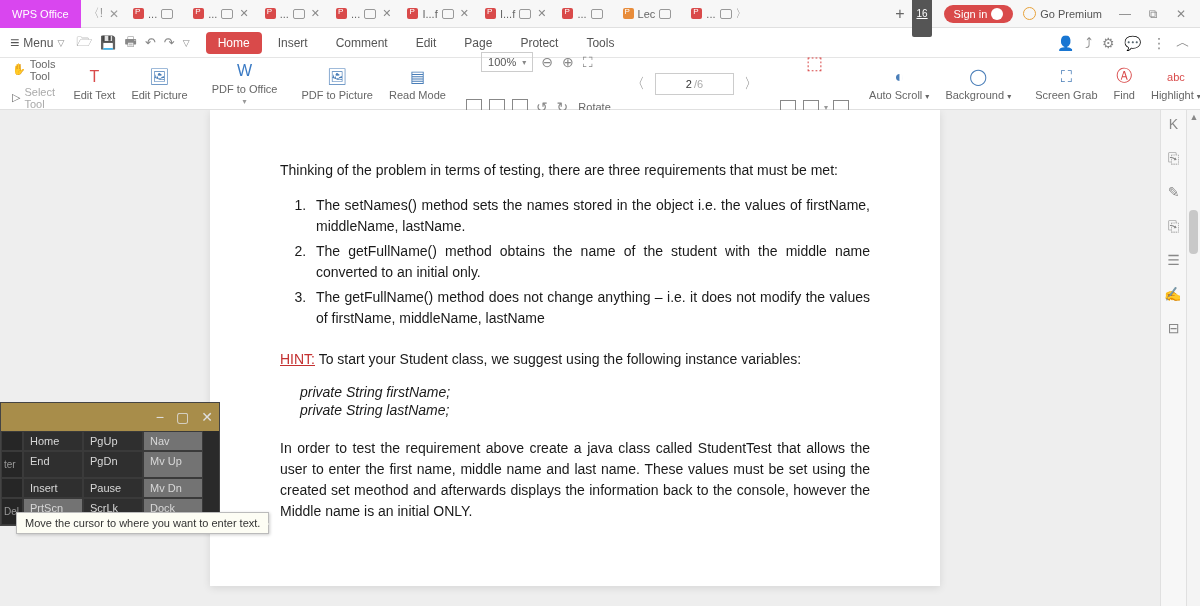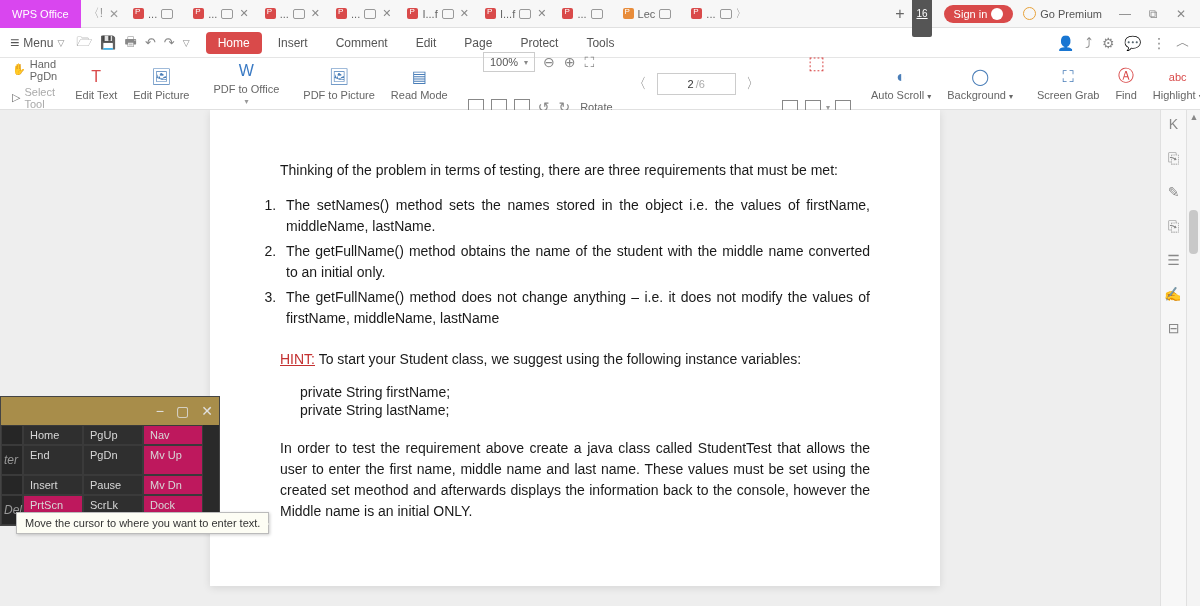--- a/index.html
+++ b/index.html
@@ -59,38 +59,38 @@
 .small-ic{font-size:14px;color:#888;margin:0 3px;cursor:pointer;}
 
 
 .doc-area { position:absolute; top:110px; left:0; right:26px; bottom:0; background:#eee; overflow:hidden;}
 .scrollbar-v { position:absolute; right:0; top:110px; width:14px; bottom:0; background:#f4f4f4; border-left:1px solid #e0e0e0;}
 .scrollbar-v .thumb { position:absolute; left:2px; width:9px; top:100px; height:44px; background:#c8c8c8; border-radius:4px;}
 .scrollbar-v .arr { position:absolute;left:2px;width:10px;height:12px;color:#888;font-size:9px;text-align:center;}
 .scrollbar-v .arr.up{top:2px;}
 .page { position:absolute; left:210px; top:0; width:730px; background:#fff; box-shadow:0 2px 8px rgba(0,0,0,0.1); padding:50px 70px;}
 .page p { font-size:14px; line-height:1.5; margin-bottom:14px; color:#1a1a1a; text-align:justify;}
-.page ol { margin-bottom:20px;}
+.page ol { margin-left:30px; margin-bottom:20px;}
 .page ol li { font-size:14px; line-height:1.5; margin-bottom:4px; color:#1a1a1a; text-align:justify; padding-left:6px;}
 .hint-lbl{color:#c43131;font-weight:500;text-decoration:underline;}
 .instance-hdr{color:#3a7ac4;font-size:14px;margin-bottom:10px;}
-.code-line{font-size:14px;color:#1a1a1a;margin:2px 0 2px 20px;}
+.code-line{font-size:14px;font-style:italic;color:#1a1a1a;margin:2px 0 2px 20px;}
 
 
 .rsidebar{position:absolute;right:14px;top:110px;width:26px;background:#f7f7f7;border-left:1px solid #e0e0e0;bottom:0;display:flex;flex-direction:column;align-items:center;padding-top:6px;gap:18px;}
 .rsidebar .ic{width:16px;height:16px;color:#888;font-size:14px;cursor:pointer;display:flex;align-items:center;justify-content:center;}
 
 
 .osk { position:absolute; bottom:80px; left:0; width:220px; background:#2a2a2a; border:1px solid #444;}
 .osk-top{height:28px;background:#a88d4a;display:flex;align-items:center;justify-content:flex-end;padding:0 6px;gap:12px;}
 .osk-top span{color:#e0e0e0;font-size:14px;cursor:pointer;}
 .osk-grid{display:grid;grid-template-columns:22px 60px 60px 60px;font-size:11px;}
 .osk-cell{border:1px solid #3a3a3a;padding:3px 6px;color:#d8d8d8;background:#2f2f2f;cursor:pointer;}
-.osk-cell.lbl{background:#262626;color:#999;padding:7px 2px;font-size:12px;font-style:italic;}
-.osk-cell.dark{background:#be185d;}
+.osk-cell.lbl{background:#262626;color:#999;padding:7px 2px;font-size:10px;}
+.osk-cell.dark{background:#737373;}
 .tooltip{position:absolute;bottom:72px;left:16px;background:#fdfdf4;border:1px solid #bbb;padding:4px 8px;font-size:11px;color:#333;box-shadow:1px 1px 3px rgba(0,0,0,0.2);}
 .tooltip::after{content:"";position:absolute;right:-6px;top:6px;border:5px solid transparent;border-left-color:#fdfdf4;}
 </style>
 </head>
 <body>
 
 <div class="titlebar">
   <div class="app-name">WPS Office</div>
   <div class="tab-nav">
     <span>〈!</span>
@@ -197,21 +197,21 @@
     <span>💬</span>
     <span>⋮</span>
     <span>︿</span>
   </div>
 </div>
 
 <div class="toolbar">
   <div class="tool-group sm">
     <div class="mini-btn">
         <span>✋</span>
-        <span>Hand PgDn</span>
+        <span>Tools Tool</span>
       </div>
     <div class="mini-btn">
         <span>▷</span>
         <span style="color:#aaa">Select Tool</span>
       </div>
   </div>
   <div class="sep"></div>
   <div class="tool-item">
       <span class="tool-ic" style="color:#d94a4a">T</span>
       <span class="tool-lb">Edit Text</span>

